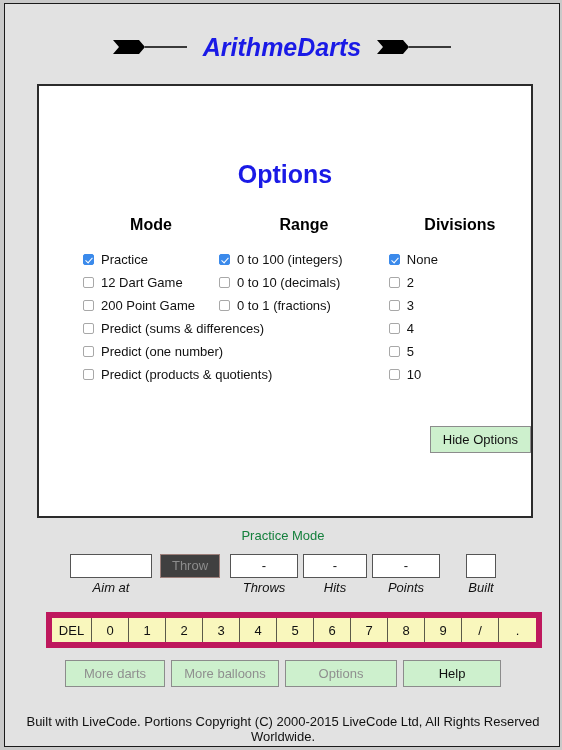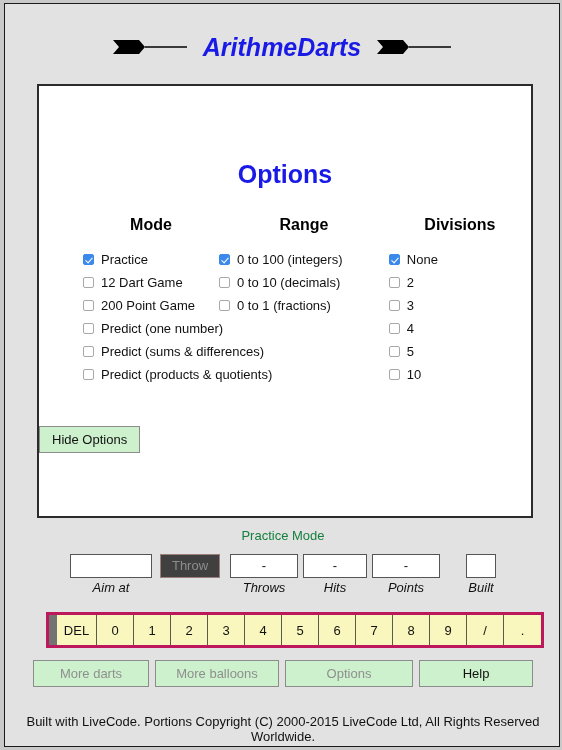--- a/index.html
+++ b/index.html
@@ -127,21 +127,21 @@
     border-width: 0 1.6px 1.6px 0;
     transform: rotate(42deg);
   }
 
   .hide-options-wrap {
     position: absolute;
     left: 0;
     top: 340px;
     width: 100%;
     display: flex;
-    justify-content: flex-start;
+    justify-content: flex-end;
   }
   .btn-green {
     background: #cdf0cd;
     border: 1px solid #8c8c8c;
     font-size: 13px;
     color: #111111;
     padding: 5px 12px;
     font-family: "Liberation Sans", sans-serif;
     cursor: pointer;
     white-space: nowrap;
@@ -200,24 +200,23 @@
     cursor: default;
   }
 
   
   .keypad {
     position: absolute;
     left: 41px;
     top: 608px;
     height: 36px;
     display: flex;
-    border: 3px solid #be185d;
+    border: 6px solid #be185d;
     box-sizing: border-box;
     background: #737373;
-    padding-left: 8px;
   }
   .key {
     border-right: 1px solid #5b5b4a;
     box-sizing: border-box;
     background: #f9f7bd;
     font-size: 13px;
     color: #111111;
     display: flex;
     align-items: center;
     justify-content: center;
@@ -236,21 +235,21 @@
     width: 556px;
     display: flex;
     justify-content: center;
     gap: 6px;
   }
   .btn-bottom {
     background: #cdf0cd;
     border: 1px solid #8c8c8c;
     font-size: 13px;
     font-family: "Liberation Sans", sans-serif;
-    padding: 5px 8px;
+    padding: 5px 0;
     text-align: center;
     cursor: pointer;
     color: #111111;
     white-space: nowrap;
   }
   .btn-bottom.disabled { color: #8f8f8f; cursor: default; }
 
   
   .footer {
     position: absolute;
@@ -297,25 +296,25 @@
         <div class="opt">
           <span class="cb"></span>
           <span>12 Dart Game</span>
         </div>
         <div class="opt">
           <span class="cb"></span>
           <span>200 Point Game</span>
         </div>
         <div class="opt">
           <span class="cb"></span>
+          <span>Predict (sums &amp; differences)</span>
+        </div>
+        <div class="opt">
+          <span class="cb"></span>
           <span>Predict (one number)</span>
-        </div>
-        <div class="opt">
-          <span class="cb"></span>
-          <span>Predict (sums &amp; differences)</span>
         </div>
         <div class="opt">
           <span class="cb"></span>
           <span>Predict (products &amp; quotients)</span>
         </div>
       </div>
 
       <div class="col col-range">
         <div class="col-heading">Range</div>
         <div class="opt">

